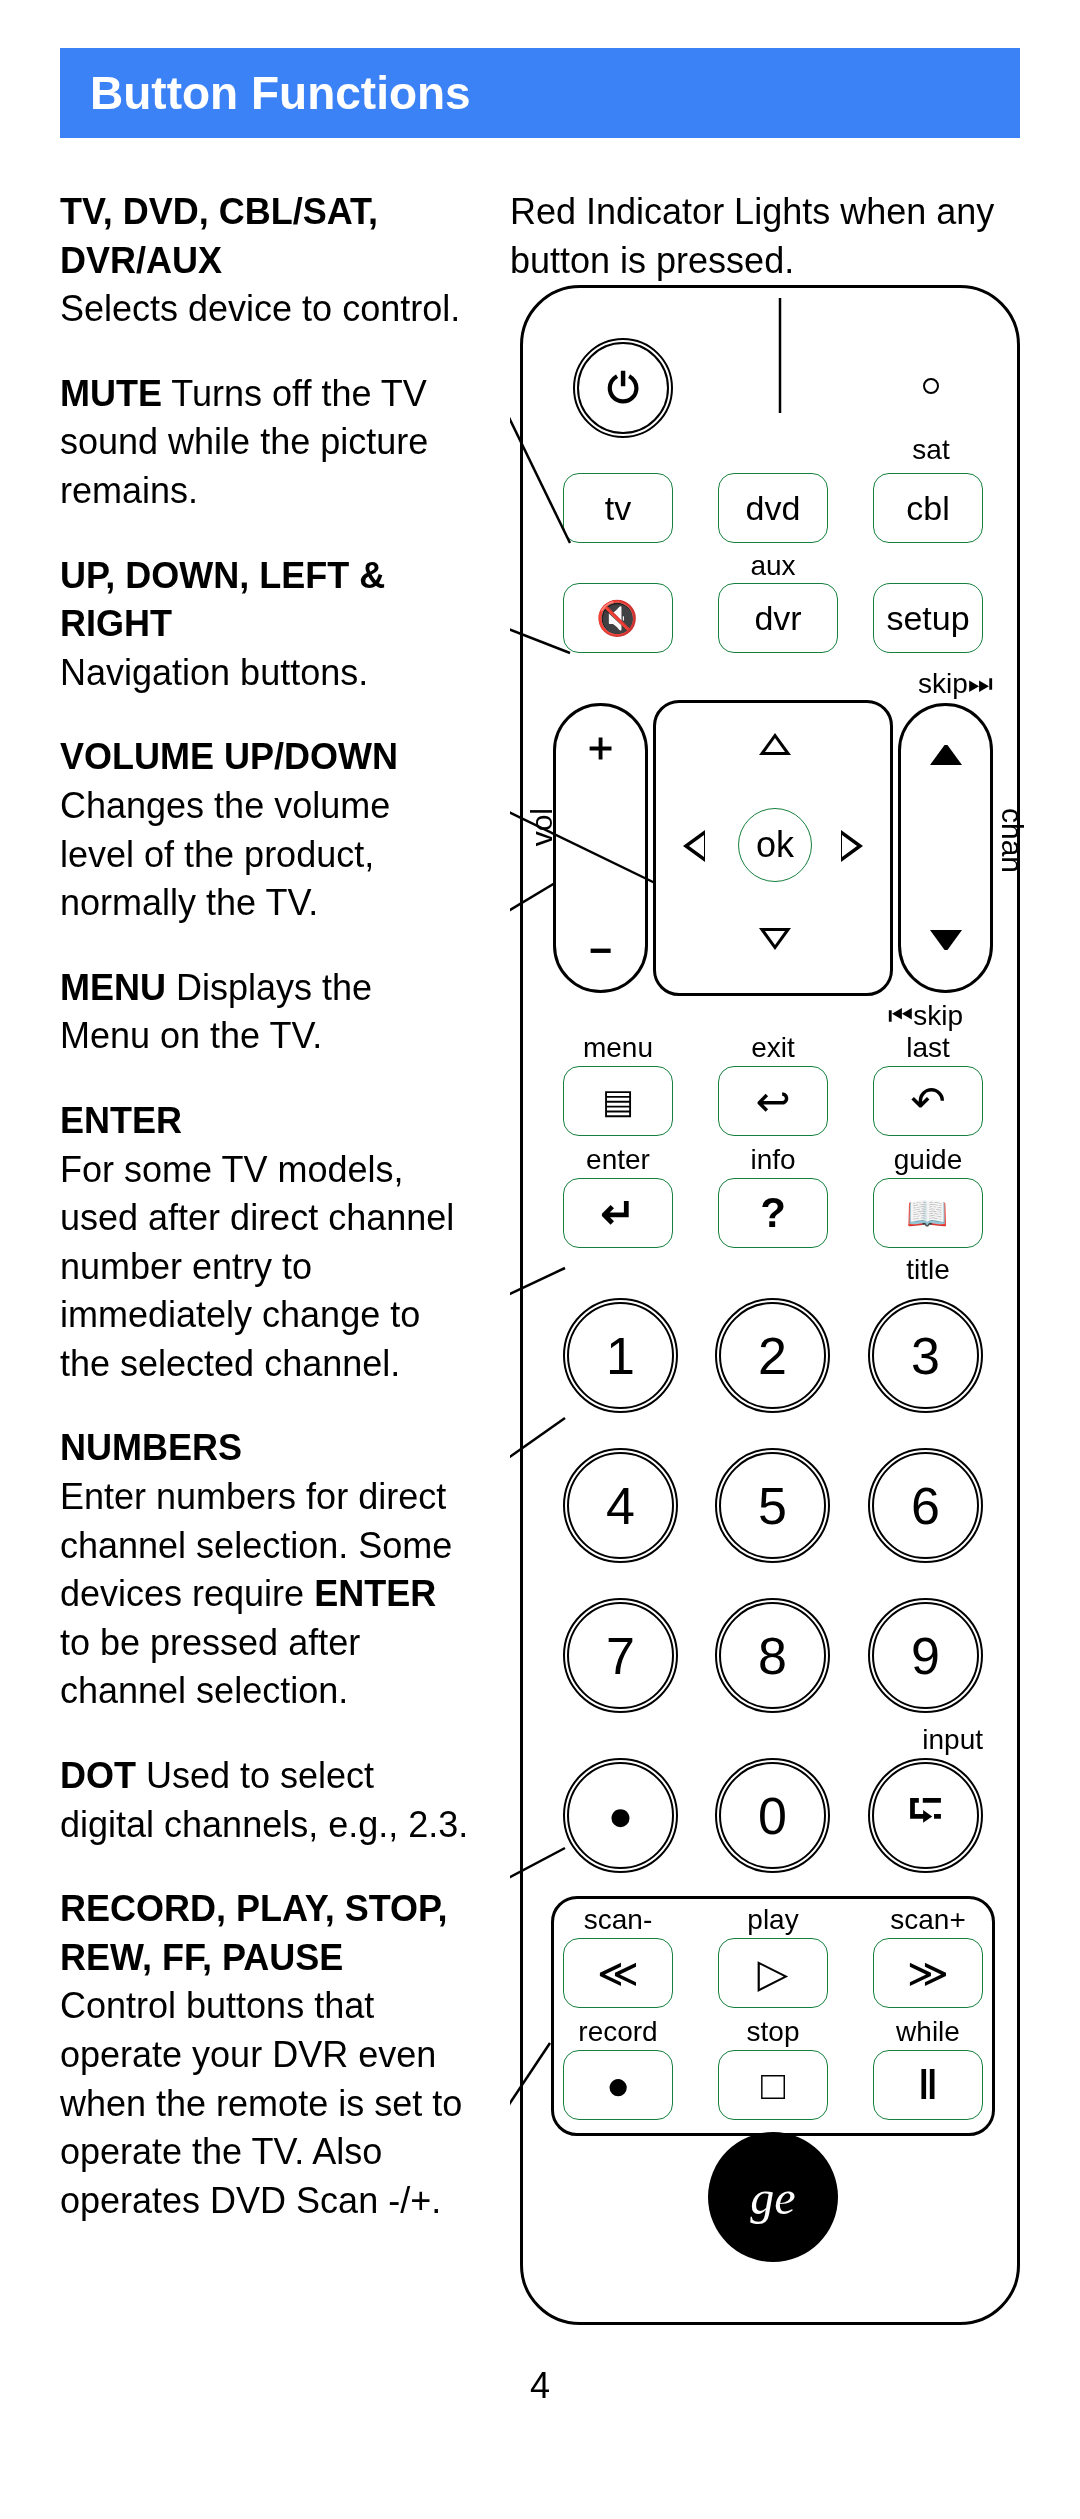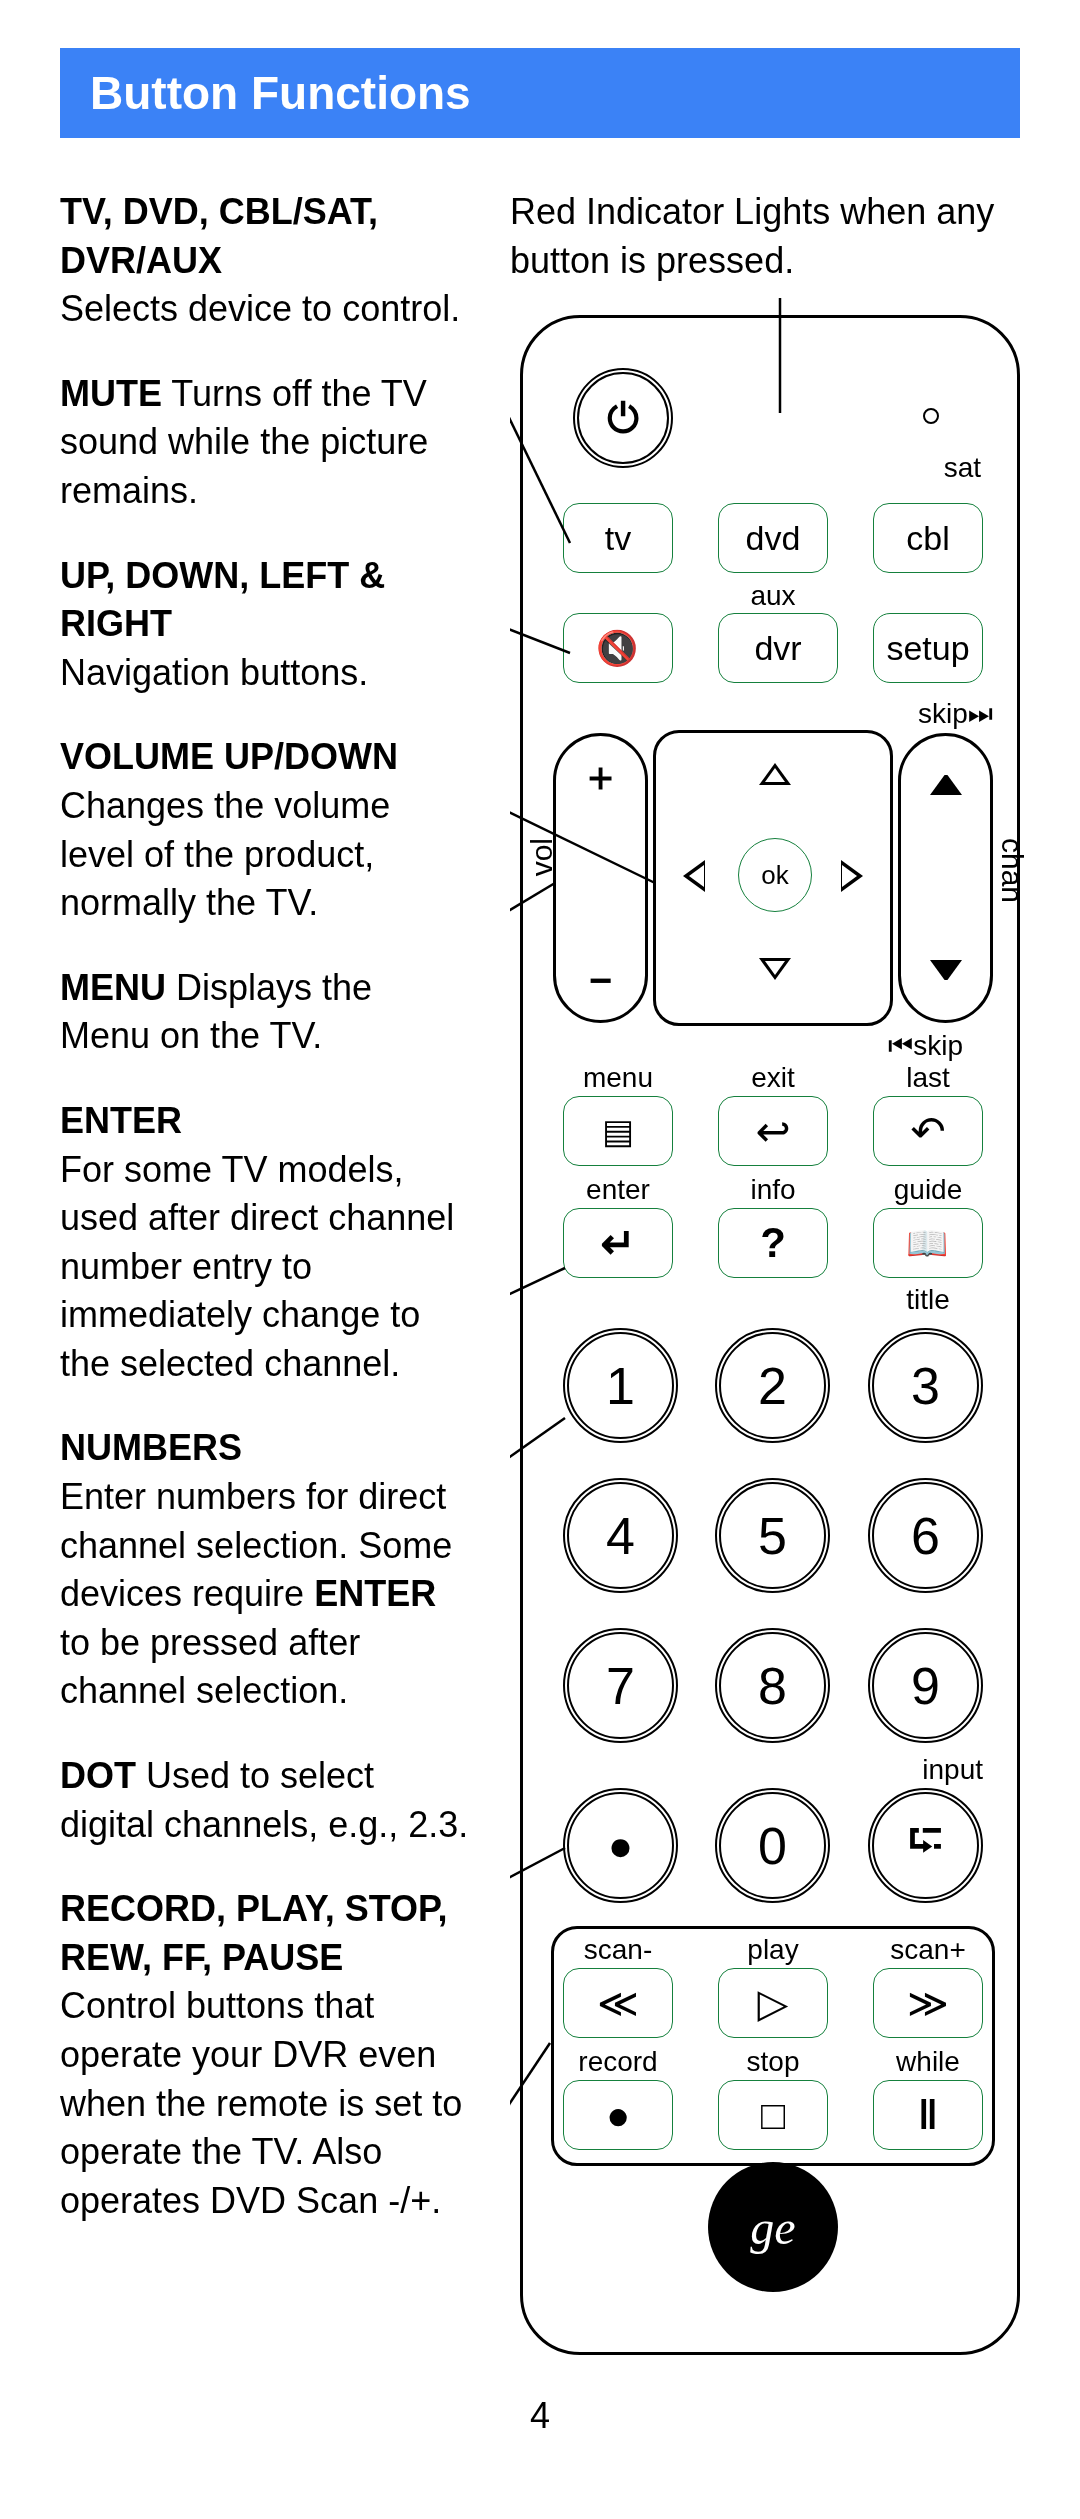--- a/index.html
+++ b/index.html
@@ -4,21 +4,21 @@
 <style>
   * { box-sizing: border-box; margin: 0; padding: 0; }
   html, body { width: 1080px; background: #fff; font-family: "Helvetica Neue", Arial, sans-serif; color: #000; }
   .page { width: 1080px; padding: 48px 60px 60px 60px; position: relative; }
   .title-bar { background: #3b82f6; color: #fff; padding: 18px 30px; font-size: 46px; font-weight: 600; margin-bottom: 50px; }
   .cols { display: flex; gap: 40px; }
   .left { width: 460px; font-size: 36px; line-height: 1.35; }
   .left p { margin-bottom: 36px; }
   .left b { font-weight: 700; }
   .right { flex: 1; position: relative; }
-  .indicator-note { font-size: 36px; line-height: 1.35; margin-bottom: 30px; }
+  .indicator-note { font-size: 36px; line-height: 1.35; }
   .page-num { text-align: center; font-size: 36px; margin-top: 40px; }
 
   
   .remote { position: relative; width: 500px; height: 2040px; margin-left: 10px; border: 3px solid #000; border-radius: 60px; background: #fff; }
   .remote .small-label { position: absolute; font-size: 28px; text-align: center; }
   .btn { position: absolute; border: 1px solid #15803d; background: #fff; display: flex; align-items: center; justify-content: center; font-size: 34px; font-weight: 500; }
   .btn.round { border-radius: 50%; }
   .btn.rect { border-radius: 16px; }
   .dbl { border: 6px double #000; }
   .rocker { position: absolute; border: 3px solid #000; border-radius: 50px; background: #fff; display: flex; flex-direction: column; align-items: center; justify-content: space-between; padding: 20px 0; }
@@ -59,21 +59,21 @@
     <div class="right">
       <p class="indicator-note">Red Indicator Lights when any button is pressed.</p>
 
       <div class="remote">
 
         <div class="btn round dbl" style="left:50px;top:50px;width:100px;height:100px;">
             <span class="icon-txt">⏻</span>
           </div>
         <div style="position:absolute;left:400px;top:90px;width:16px;height:16px;border:2px solid #000;border-radius:50%;"></div>
 
-        <div class="small-label" style="left:358px;top:134px;width:100px;text-align:right;">sat</div>
+        <div class="small-label" style="left:358px;top:146px;width:100px;">sat</div>
         <div class="btn rect" style="left:40px; top:185px;width:110px;height:70px;">tv</div>
         <div class="btn rect" style="left:195px;top:185px;width:110px;height:70px;">dvd</div>
         <div class="btn rect" style="left:350px;top:185px;width:110px;height:70px;">cbl</div>
 
         <div class="small-label" style="left:200px;top:262px;width:100px;">aux</div>
         <div class="btn rect" style="left:40px; top:295px;width:110px;height:70px;">
             <span>🔇</span>
           </div>
         <div class="btn rect" style="left:195px;top:295px;width:120px;height:70px;text-align:center;">dvr</div>
         <div class="btn rect" style="left:350px;top:295px;width:110px;height:70px;border-radius:17px;">setup</div>
@@ -86,21 +86,21 @@
         </div>
         <span class="vlabel" style="left:2px;top:520px;transform:rotate(180deg);">vol</span>
 
         <div class="rocker" style="left:375px;top:415px;width:95px;height:290px;">
           <span><span class="tri-up-o"></span></span>
           <span><span class="tri-down-o"></span></span>
         </div>
         <span class="vlabel" style="left:472px;top:520px;">chan</span>
 
         <div class="cluster-frame" style="left:130px;top:412px;width:240px;height:296px;"></div>
-        <div class="btn round" style="left:215px;top:520px;width:74px;height:74px;font-size:26px;">ok</div>
+        <div class="btn round" style="left:215px;top:520px;width:74px;height:74px;font-size:36px;">ok</div>
         <div style="position:absolute;left:236px;top:445px;">
             <div class="tri-up-o"></div>
           </div>
         <div style="position:absolute;left:236px;top:640px;">
             <div class="tri-down-o"></div>
           </div>
         <div style="position:absolute;left:160px;top:542px;width:0;height:0;border-top:16px solid transparent;border-bottom:16px solid transparent;border-right:22px solid #000;"></div>
         <div style="position:absolute;left:160px;top:547px;width:0;height:0;border-top:11px solid transparent;border-bottom:11px solid transparent;border-right:15px solid #fff;margin-left:6px;"></div>
         <div style="position:absolute;left:318px;top:542px;width:0;height:0;border-top:16px solid transparent;border-bottom:16px solid transparent;border-left:22px solid #000;"></div>
         <div style="position:absolute;left:318px;top:547px;width:0;height:0;border-top:11px solid transparent;border-bottom:11px solid transparent;border-left:15px solid #fff;margin-left:1px;"></div>

